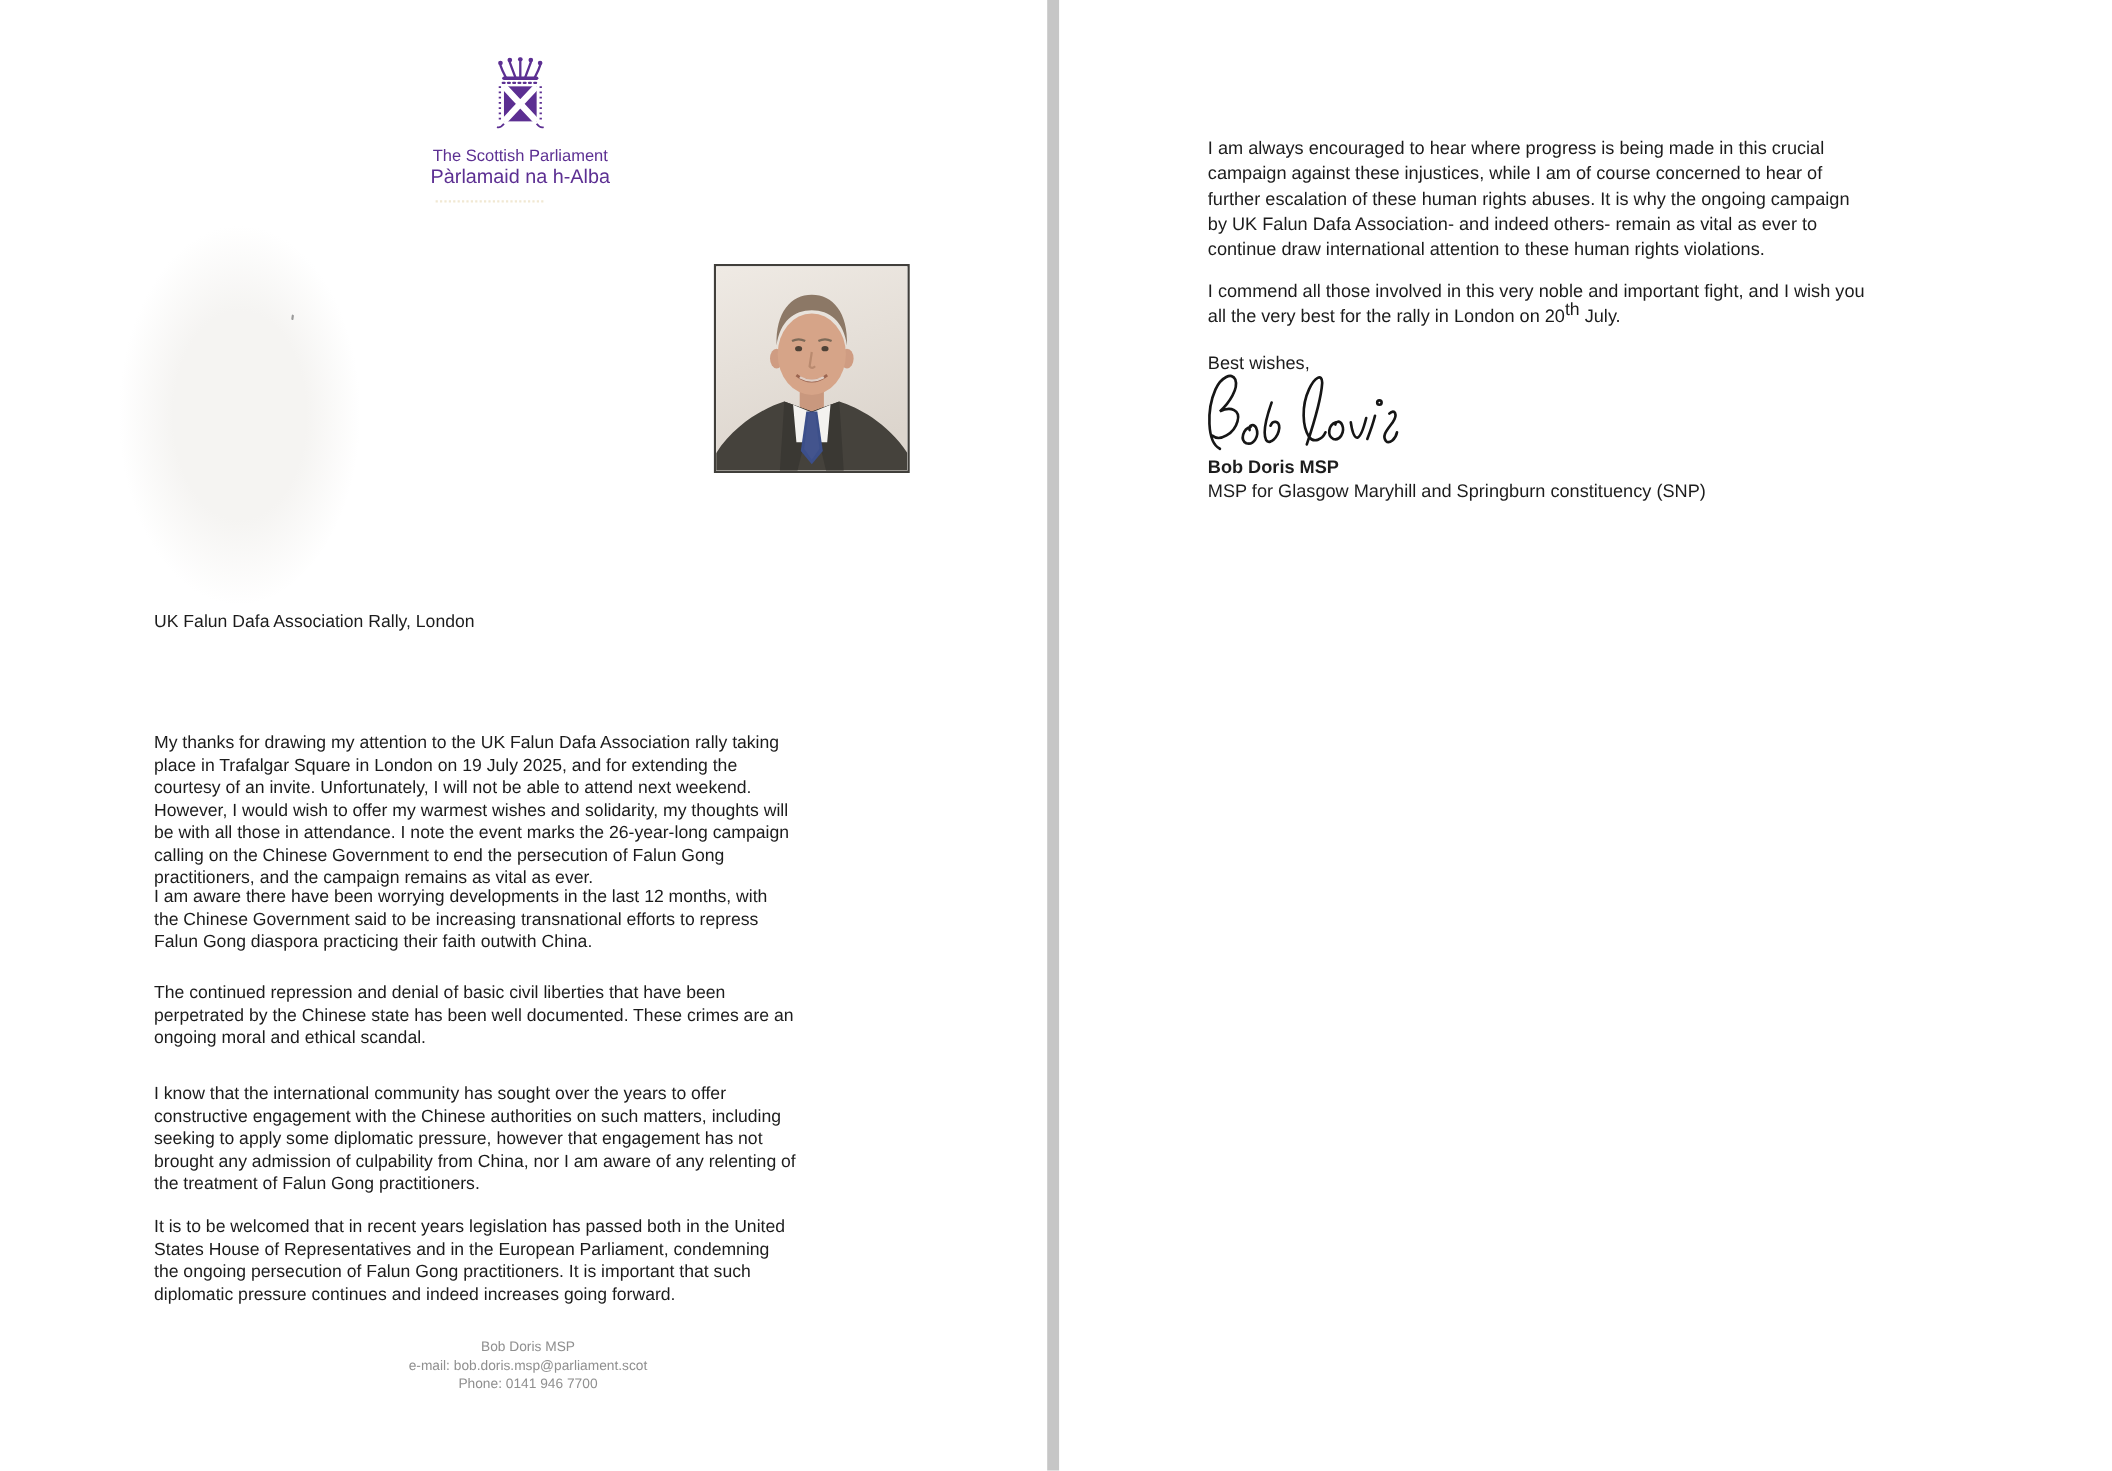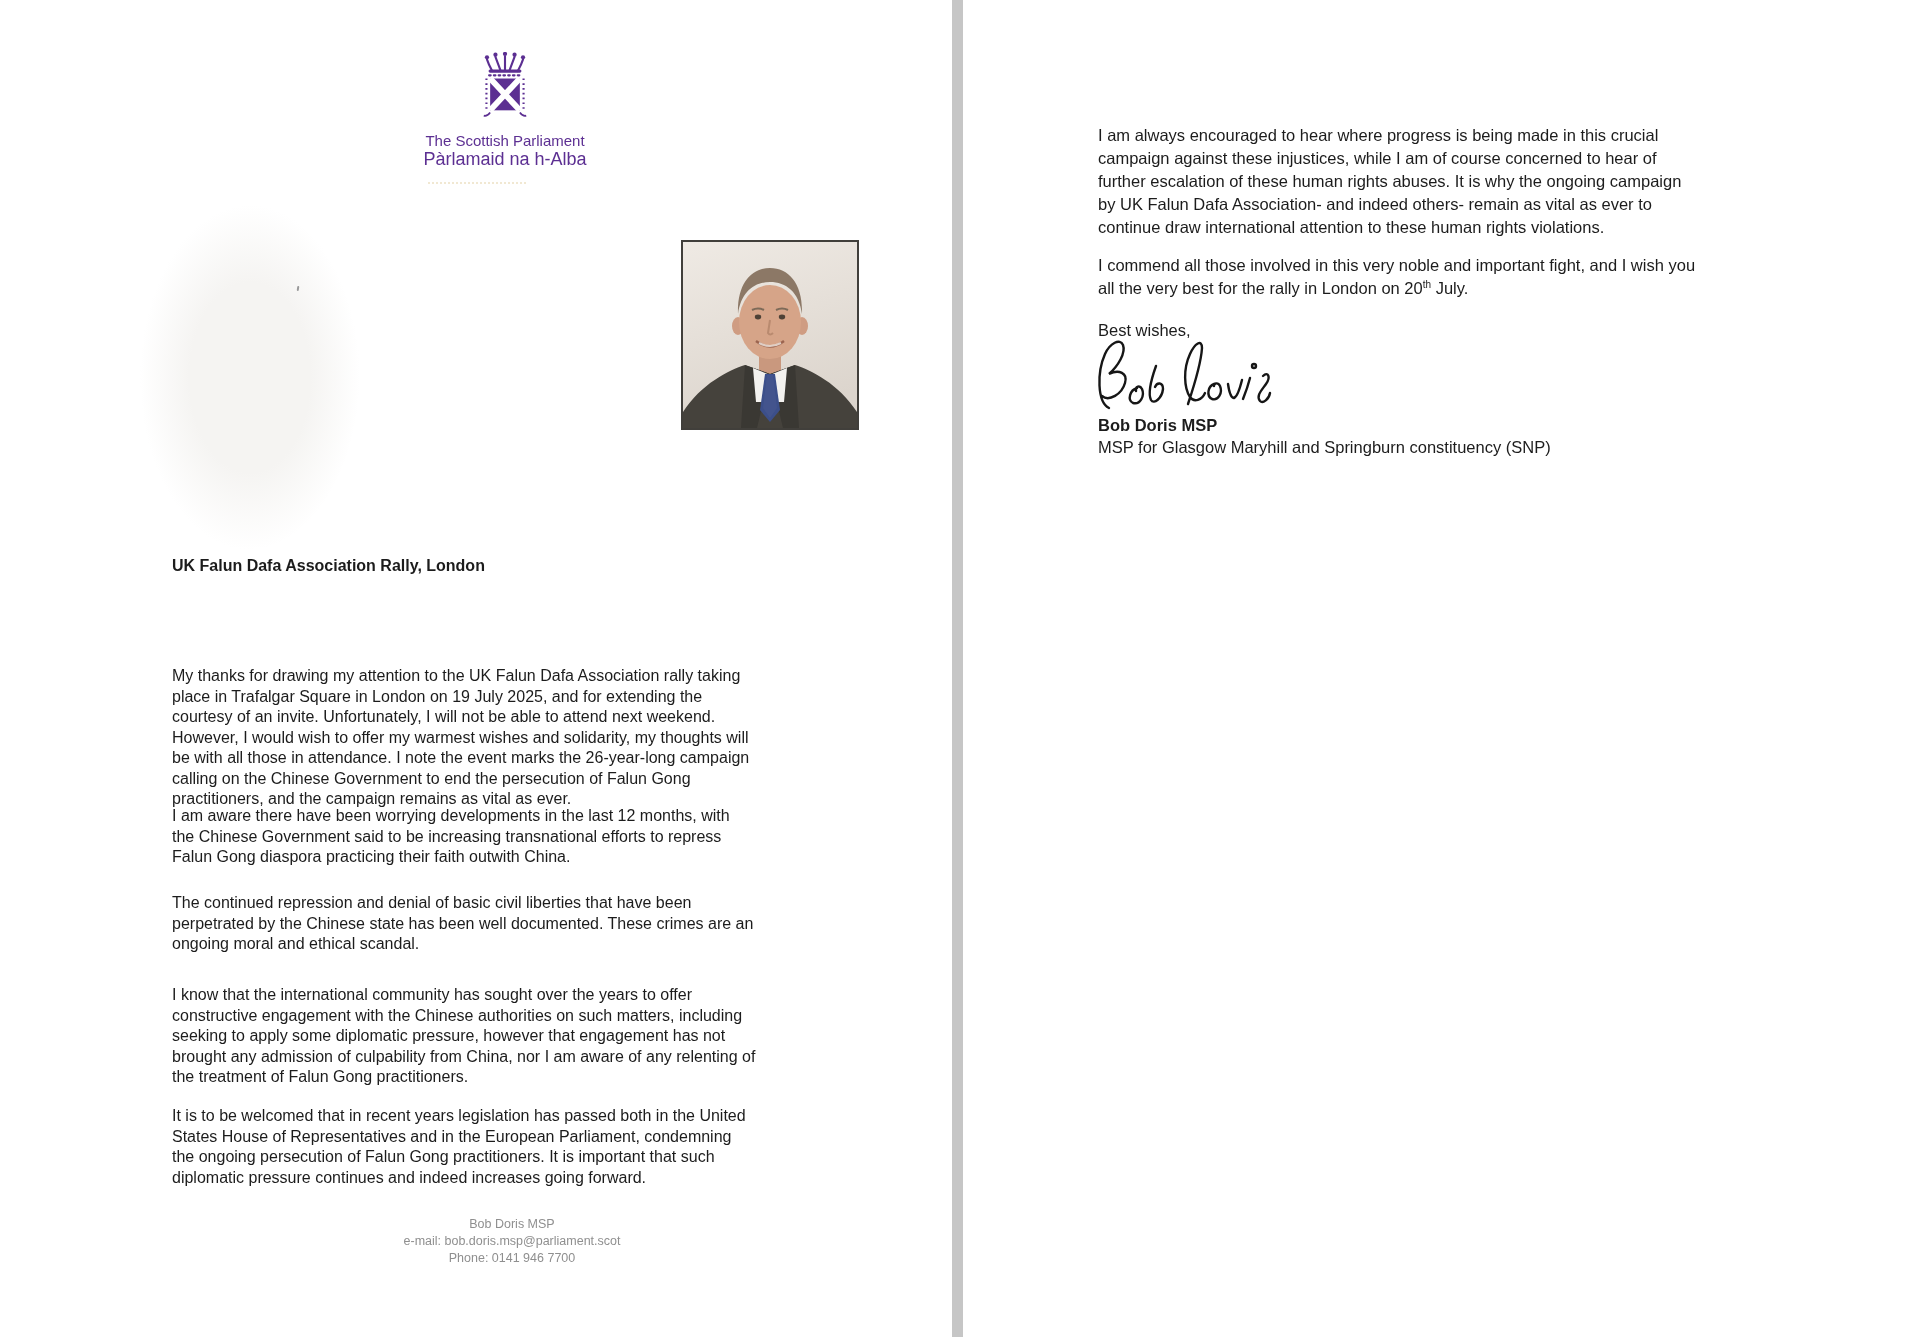--- a/index.html
+++ b/index.html
@@ -1,19 +1,19 @@
 <!DOCTYPE html>
 <html><head>
 <meta charset="utf-8">
 <style>
   html,body{margin:0;padding:0;background:#ffffff;}
   body{width:1920px;height:1337px;position:relative;overflow:hidden;
        font-family:"Liberation Sans", sans-serif;color:#1c1c1c;}
   .page{position:absolute;top:0;height:1337px;background:#ffffff;}
-  .page-left{left:0;width:952px;margin-left:32px;}
+  .page-left{left:0;width:952px;}
   .page-right{left:963px;width:873px;}
   .divider{position:absolute;top:0;left:952px;width:11px;height:1337px;background:#c6c6c6;}
 
   
   .logo-block{position:absolute;left:370px;top:52px;width:206px;text-align:center;}
   .logo-title{color:#5c2f92;font-size:15px;line-height:18px;margin-top:6px;}
   .logo-subtitle{color:#5c2f92;font-size:18px;line-height:18px;}
 
   
   .redaction-blob{position:absolute;left:108px;top:205px;width:220px;height:345px;
@@ -24,34 +24,34 @@
   .logo-artifact{position:absolute;left:396px;top:180px;width:98px;height:2px;
      border-bottom:2px dotted #f1e8d2;}
 
   
   .photo-frame{position:absolute;left:649px;top:240px;width:174px;height:186px;
      border:2px solid #413f3b;box-sizing:content-box;overflow:hidden;}
 
   
   .col1{position:absolute;left:140px;width:780px;font-size:16px;line-height:20.5px;
      white-space:pre-line;}
-  .subject{font-weight:bold;}
+  .subject{font-weight:normal;}
   .t556{top:556px}.t596{top:596px}.t637{top:666px}.t806{top:806px}
   .t893{top:893px}.t985{top:985px}.t1106{top:1106px}
 
   .footer{position:absolute;left:140px;top:1216px;width:680px;text-align:center;
      color:#8f8f8f;font-size:12.5px;line-height:16.8px;}
 
   
   .col2{position:absolute;left:135px;width:700px;font-size:16.5px;line-height:23px;
      white-space:pre-line;}
   .r124{top:124px}.r254{top:254px}.r319{top:319px}.r414{top:414px}.r436{top:436px}
   .signer-name{font-weight:bold;white-space:normal;}
   .signature{position:absolute;left:130px;top:336px;width:185px;height:76px;}
-  sup{font-size:10px;vertical-align:super;line-height:0;}
+  sup{font-size:16px;vertical-align:super;line-height:0;}
 </style>
 </head>
 <body>
 
 <div class="page page-left">
 
   <div class="logo-block">
     <svg width="54" height="70" viewBox="0 0 50 66">
       <g fill="none" stroke="#5c2f92" stroke-width="2" stroke-linecap="round">
         <circle cx="8" cy="5" r="2" fill="#5c2f92" stroke="none"></circle>

